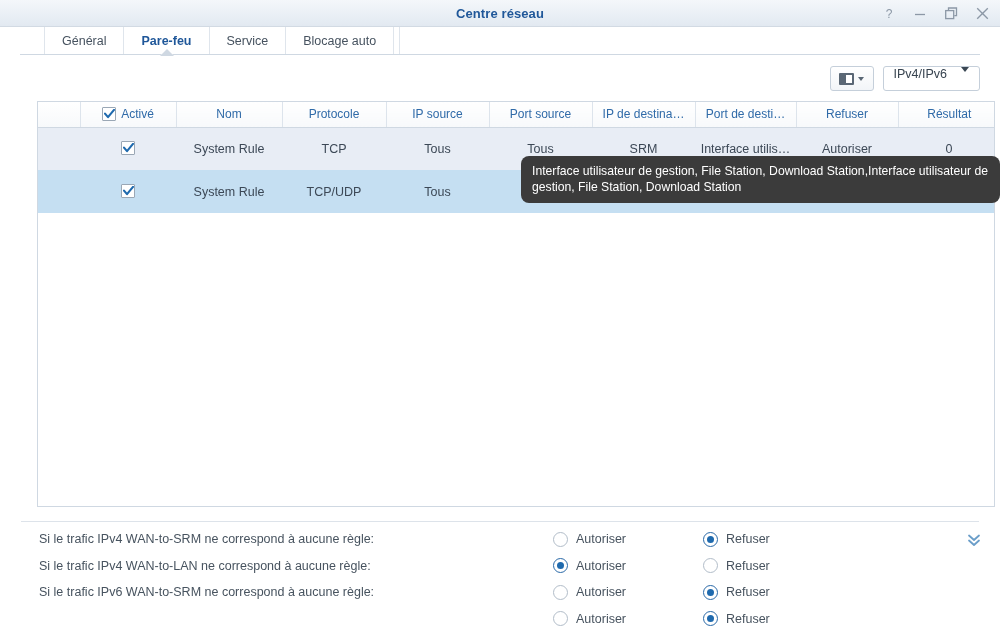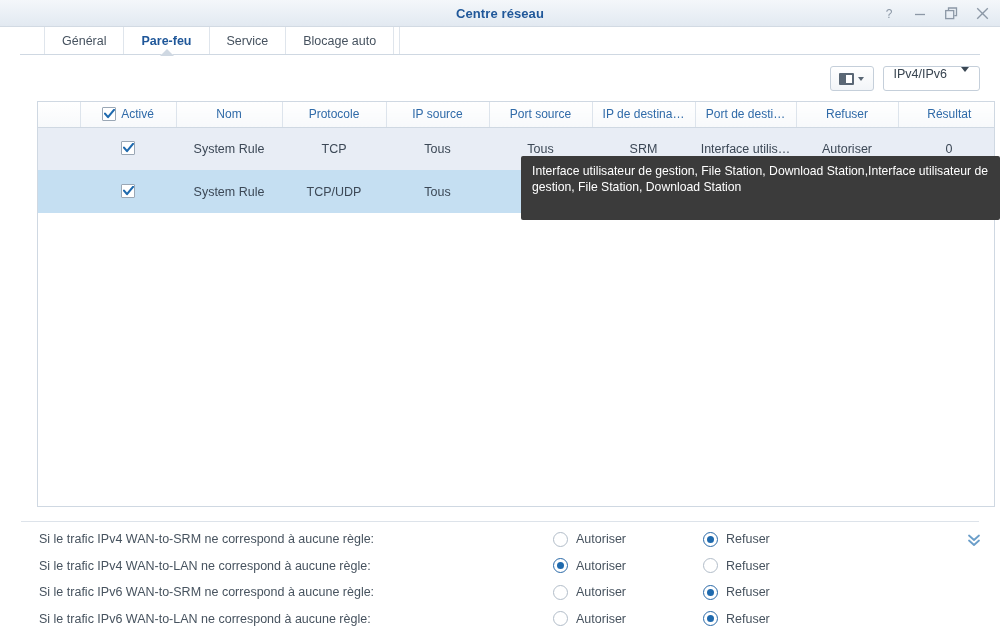--- a/index.html
+++ b/index.html
@@ -236,26 +236,26 @@
     flex: 0 0 auto;
     cursor: pointer;
   }
   .chk svg { display: block; }
 
   
   .tooltip {
     position: absolute;
     left: 521px; top: 156px;
     width: 479px;
-    padding: 7px 11px 25px 11px;
+    padding: 7px 11px 8px 11px;
     background: #3b3b3b;
     color: #ffffff;
     font-size: 12.2px;
     line-height: 16px;
-    border-radius: 2px;
+    border-radius: 8px;
     z-index: 40;
   }
 
   
   .divider {
     position: absolute;
     left: 21px; top: 521px;
     width: 958px; height: 1px;
     background: #dde3ea;
   }
@@ -496,21 +496,20 @@
         <span class="radio"></span>
         <span>Autoriser</span>
       </span>
       <span class="opt deny">
         <span class="radio on"></span>
         <span>Refuser</span>
       </span>
     </div>
 
     <div class="srow">
-      <span class="slabel">Si le trafic IPv6 WAN-to-LAN ne correspond à aucune règle:</span>
       <span class="opt allow">
         <span class="radio"></span>
         <span>Autoriser</span>
       </span>
       <span class="opt deny">
         <span class="radio on"></span>
         <span>Refuser</span>
       </span>
     </div>
 

